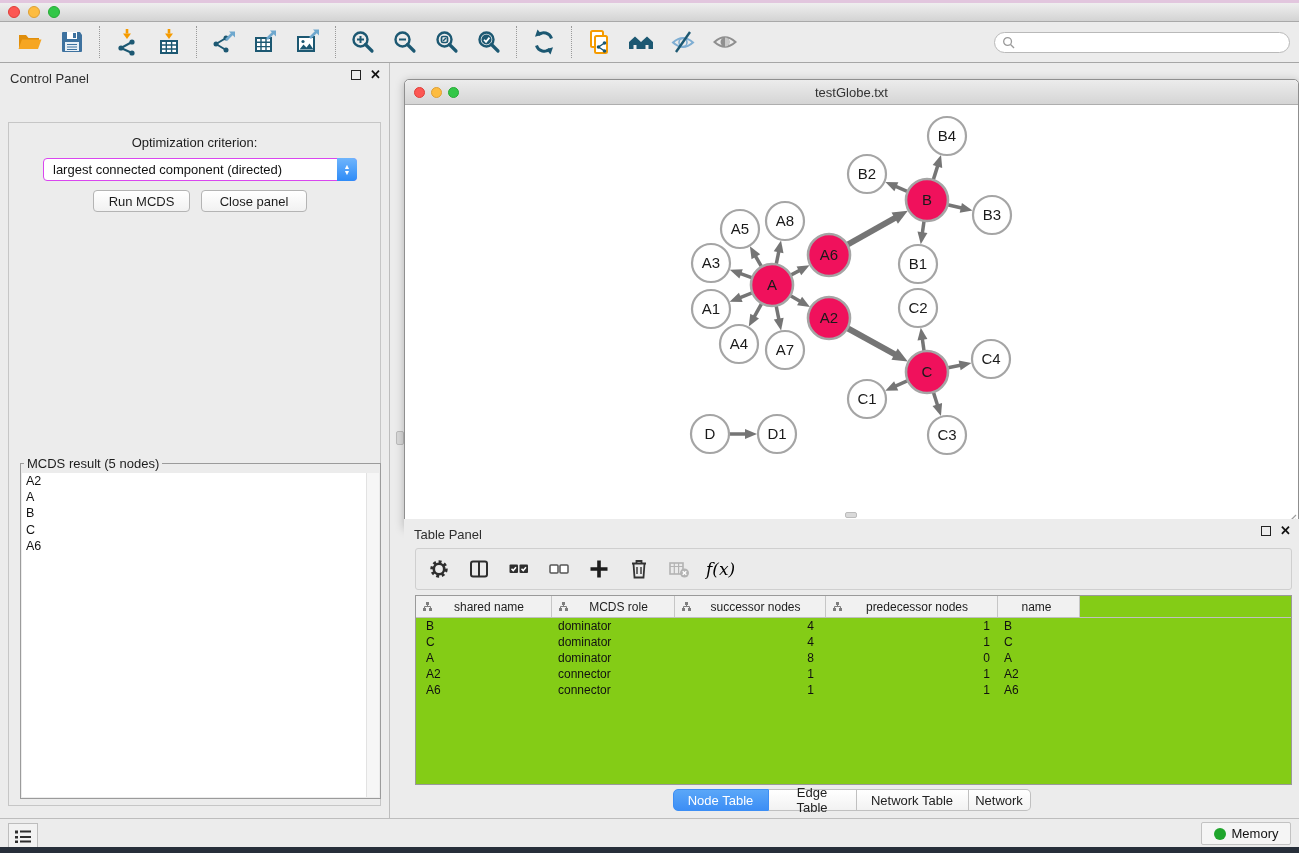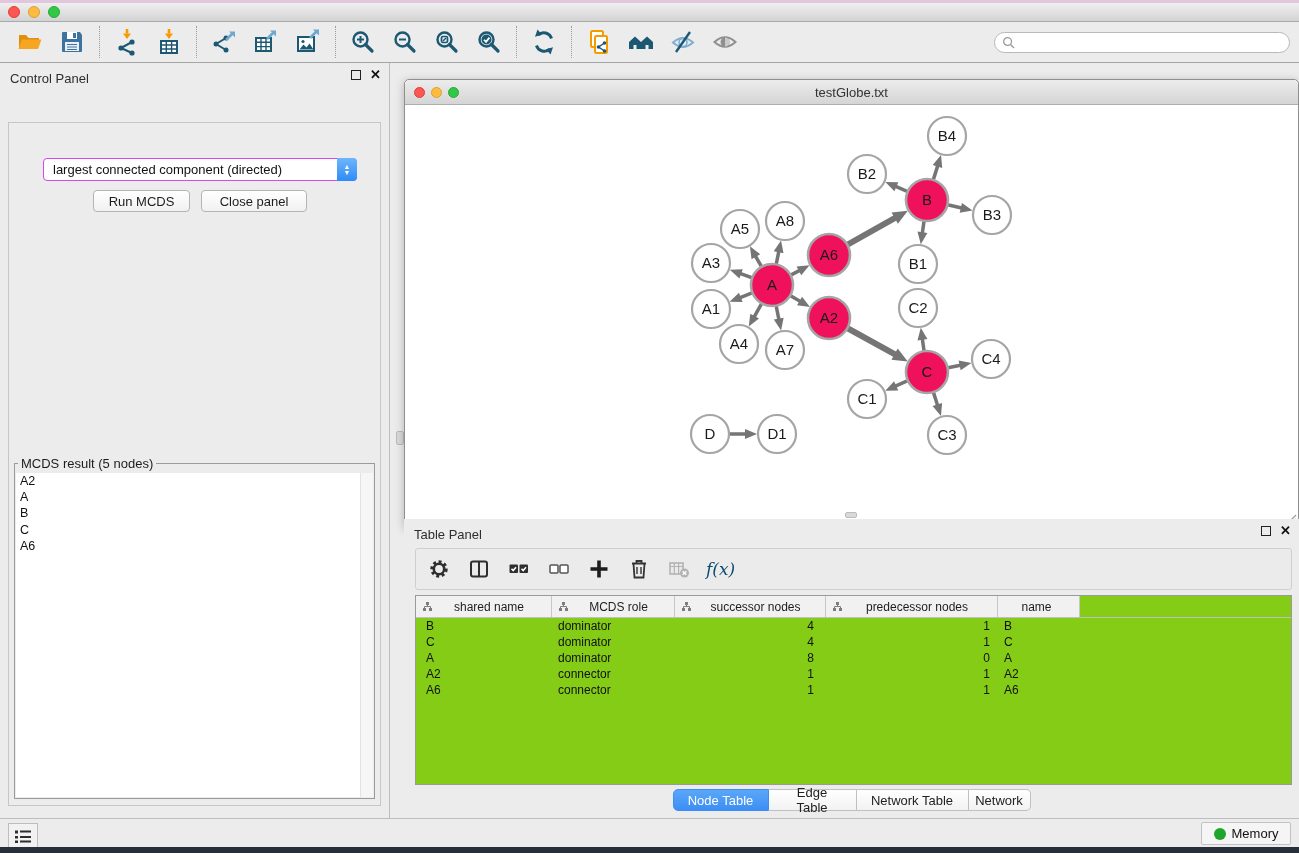--- a/index.html
+++ b/index.html
@@ -66,21 +66,21 @@
   .dd-stepper { width:20px; height:23px; margin:-1px -1px -1px 0;
     background:linear-gradient(#6fb5fc,#2e8bf7); border-radius:0 4px 4px 0;
     display:flex; flex-direction:column; align-items:center; justify-content:center;
     color:#fff; font-size:7px; line-height:6px; }
   .cp-btn { position:absolute; height:22px; background:linear-gradient(#ffffff,#f1f1f1);
     border:1px solid #b4b4b4; border-radius:4px; font-size:13px; color:#1d1d1d;
     font-family:"Liberation Sans",sans-serif; }
   .btn-run { left:84px; top:67px; width:97px; }
   .btn-close { left:192px; top:67px; width:106px; }
 
-  .result-box { position:absolute; left:5px; top:333px; width:361px; height:343px;
+  .result-box { position:absolute; left:11px; top:333px; width:361px; height:343px;
     border:1px solid #9b9b9b; background:#ececec; }
   .result-box legend { font-size:13px; color:#1d1d1d; margin-left:3px; padding:0 3px; }
   .result-inner { position:absolute; left:1px; top:2px; right:1px; bottom:1px; background:#fff; }
   .result-list { position:absolute; left:0; top:0; right:13px; bottom:0; overflow:hidden; }
   .result-item { font-size:12.5px; color:#111; line-height:16.2px; padding-left:4px; }
   .result-scroll { position:absolute; right:0; top:0; width:13px; bottom:0;
     background:#f6f6f6; border-left:1px solid #e2e2e2; }
 
   
   .v-grabber { position:absolute; left:396px; top:431px; width:8px; height:14px;
@@ -103,21 +103,21 @@
 
   
   .table-panel { position:absolute; left:404px; top:519px; width:895px; height:299px;
     background:#ececec; }
   .tp-toolbar { position:absolute; left:11px; top:29px; width:877px; height:42px;
     border:1px solid #cfcfcf; border-radius:3px; background:#ebebeb;
     display:flex; align-items:center; gap:14px; padding-left:10px; }
   .tp-btn { border:none; background:transparent; display:flex; align-items:center;
     justify-content:center; width:26px; height:26px; }
   .fx-label { font-style:italic; font-family:"DejaVu Serif", serif; font-size:17px;
-    color:#0c4a6e; }
+    color:#000000; }
   .data-table { position:absolute; left:11px; top:76px; width:877px; height:190px;
     background:#84cc16; border:1px solid #9a9a9a; overflow:hidden; }
   .thead { display:flex; height:22px; border-bottom:1px solid #c0c0c0; }
   .th { background:#f1f1f1; border-right:1px solid #c6c6c6; display:flex;
     align-items:center; padding-left:6px; gap:4px; font-size:12px; color:#1d1d1d; }
   .th .th-label { flex:1; text-align:center; padding-right:10px; }
   .tbody .tr { display:flex; height:16px; }
   .td { font-size:12px; color:#111; line-height:16px; white-space:nowrap; overflow:hidden; }
   .td.l { text-align:left; }
   .td.r { text-align:right; }
@@ -316,20 +316,21 @@
 
   <div class="control-panel">
     <div class="panel-header">
       <span class="ph-title">Control Panel</span>
       <span class="ph-icons">
         <span class="float-icon"></span>
         <span class="close-icon">✕</span>
       </span>
     </div>
     <div class="cp-content">
+      <div class="opt-label">Optimization criterion:</div>
       <div class="dropdown">
         <span class="dd-value">largest connected component (directed)</span>
         <span class="dd-stepper">
             <span>▲</span>
             <span>▼</span>
           </span>
       </div>
       <button class="cp-btn btn-run">Run MCDS</button>
       <button class="cp-btn btn-close">Close panel</button>
       <fieldset class="result-box">

